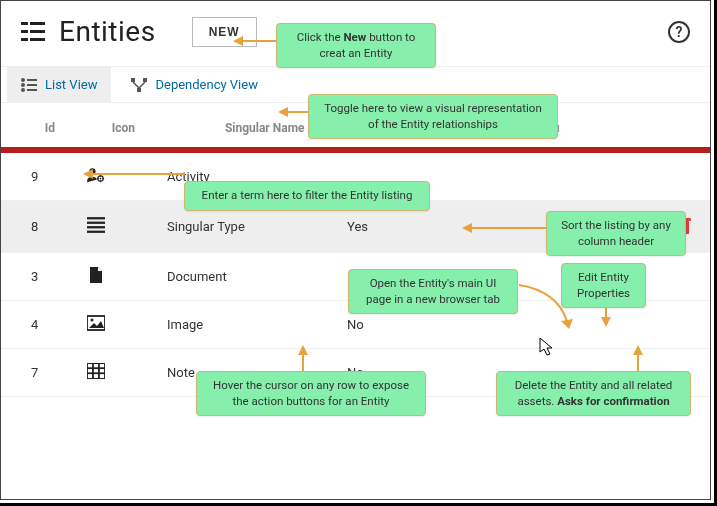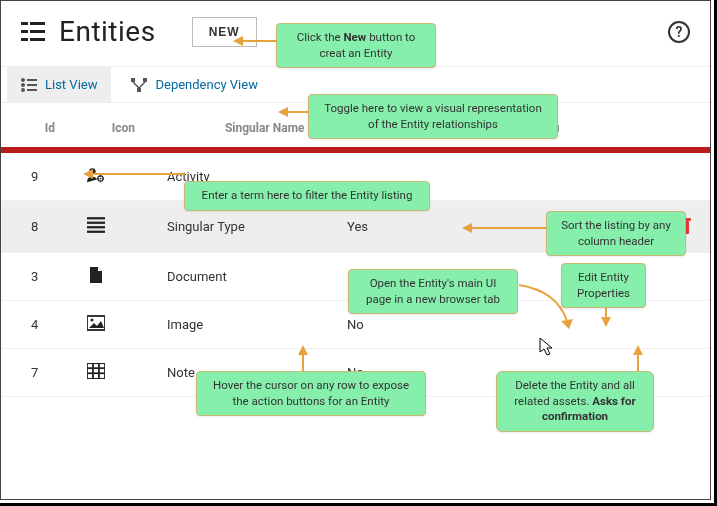--- a/index.html
+++ b/index.html
@@ -215,21 +215,21 @@
       <line x1="7" y1="0" x2="7" y2="22" stroke="#E6A23C" stroke-width="2"></line>
       <polygon points="7,30 2,20 12,20" fill="#E6A23C"></polygon>
     </svg>
 
   <div class="callout" style="left:195px; top:370px; width:230px;">Hover the cursor on any row to expose the action buttons for an Entity</div>
   <svg class="arrow" style="left:295px; top:344px;" width="14" height="28">
       <line x1="7" y1="28" x2="7" y2="8" stroke="#E6A23C" stroke-width="2"></line>
       <polygon points="7,0 2,10 12,10" fill="#E6A23C"></polygon>
     </svg>
 
-  <div class="callout" style="left:495px; top:370px; width:158px;border-radius:6px;">Delete the Entity and all related assets. <b>Asks for confirmation</b></div>
+  <div class="callout" style="left:495px; top:370px; width:195px;">Delete the Entity and all related assets. <b>Asks for confirmation</b></div>
   <svg class="arrow" style="left:630px; top:344px;" width="14" height="28">
       <line x1="7" y1="28" x2="7" y2="8" stroke="#E6A23C" stroke-width="2"></line>
       <polygon points="7,0 2,10 12,10" fill="#E6A23C"></polygon>
     </svg>
 
   <svg class="cursor-ptr" width="16" height="20">
       <path d="M1 1 L1 15 L5 12 L8 18 L11 17 L8 11 L13 11 Z" fill="#fff" stroke="#000" stroke-width="1"></path>
     </svg>
 
 </div>

